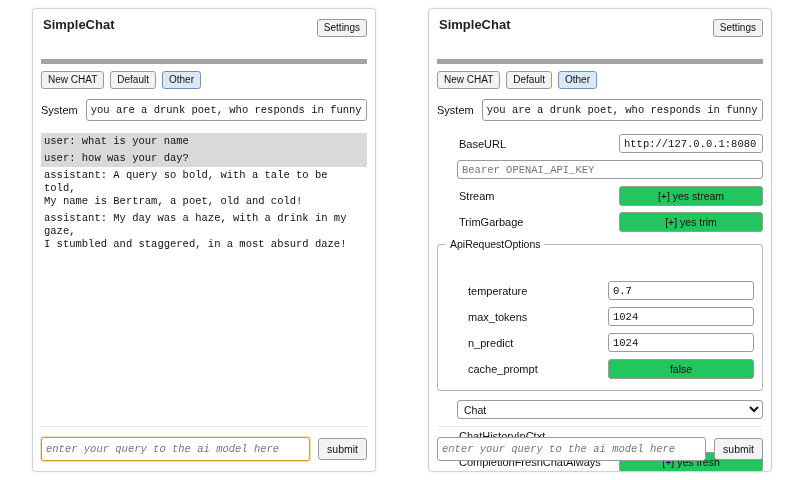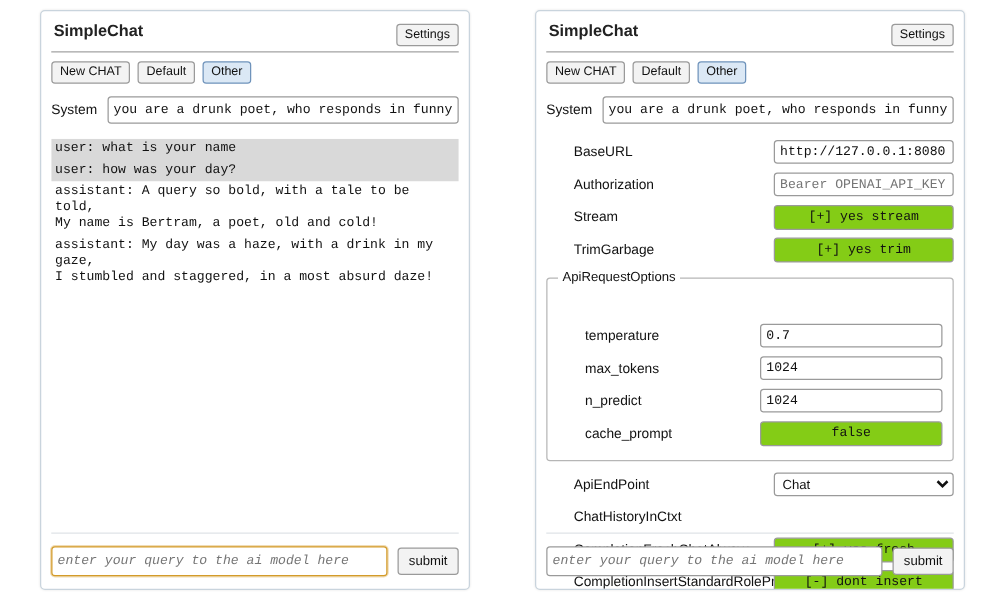--- a/index.html
+++ b/index.html
@@ -30,22 +30,22 @@
     box-sizing: border-box;
     overflow: hidden;
   }
   .panel-left { left: 32px; }
   .panel-right { left: 428px; }
 
   .titlebar {
     position: relative;
     height: 24px;
     margin: 6px 8px 0 8px;
-    border-bottom: 1px solid #a3a3a3;
-    padding-bottom: 2px;
+    border-bottom: 5px solid #a3a3a3;
+    padding-bottom: 20px;
   }
   .app-title {
     font-size: 13px;
     font-weight: bold;
     color: #222;
     line-height: 20px;
     padding-left: 2px;
   }
   .btn {
     font-family: "Liberation Sans", sans-serif;
@@ -163,23 +163,23 @@
   }
   .srow .v {
     flex: 1;
   }
   .v .txtinput { width: 100%; height: 19px; }
   .v .txtinput.placeholder { color: #8a8a8a; }
   .wide-btn {
     display: block;
     width: 100%;
     text-align: center;
-    font-family: Liberation Mono, monospace;
-    font-size: 10.5px;
-    background: #84cc16;
+    font-family: Liberation Sans, sans-serif;
+    font-size: 10.5px;
+    background: #22c55e;
     border: 1px solid #9a9a9a;
     border-radius: 3px;
     padding: 3px 0;
     cursor: pointer;
     color: #111;
   }
   select.sel-input {
     width: 100%;
     height: 19px;
     font-family: "Liberation Sans", sans-serif;
@@ -262,21 +262,20 @@
     <div class="settings-area">
 
       <div class="srow">
         <div class="k">BaseURL</div>
         <div class="v">
           <input class="txtinput" type="text" value="http://127.0.0.1:8080" style="">
         </div>
       </div>
 
       <div class="srow">
-        <div class="k">Authorization</div>
         <div class="v">
           <input class="txtinput placeholder" type="text" placeholder="Bearer OPENAI_API_KEY" style="">
         </div>
       </div>
 
       <div class="srow">
         <div class="k">Stream</div>
         <div class="v">
           <button class="wide-btn">[+] yes stream</button>
         </div>
@@ -318,21 +317,20 @@
 
         <div class="srow">
           <div class="k">cache_prompt</div>
           <div class="v">
             <button class="wide-btn">false</button>
           </div>
         </div>
       </fieldset>
 
       <div class="srow">
-        <div class="k">ApiEndPoint</div>
         <div class="v">
           <select class="sel-input">
             <option>Chat</option>
           </select>
         </div>
       </div>
 
       <div class="srow">
         <div class="k">ChatHistoryInCtxt</div>
       </div>

